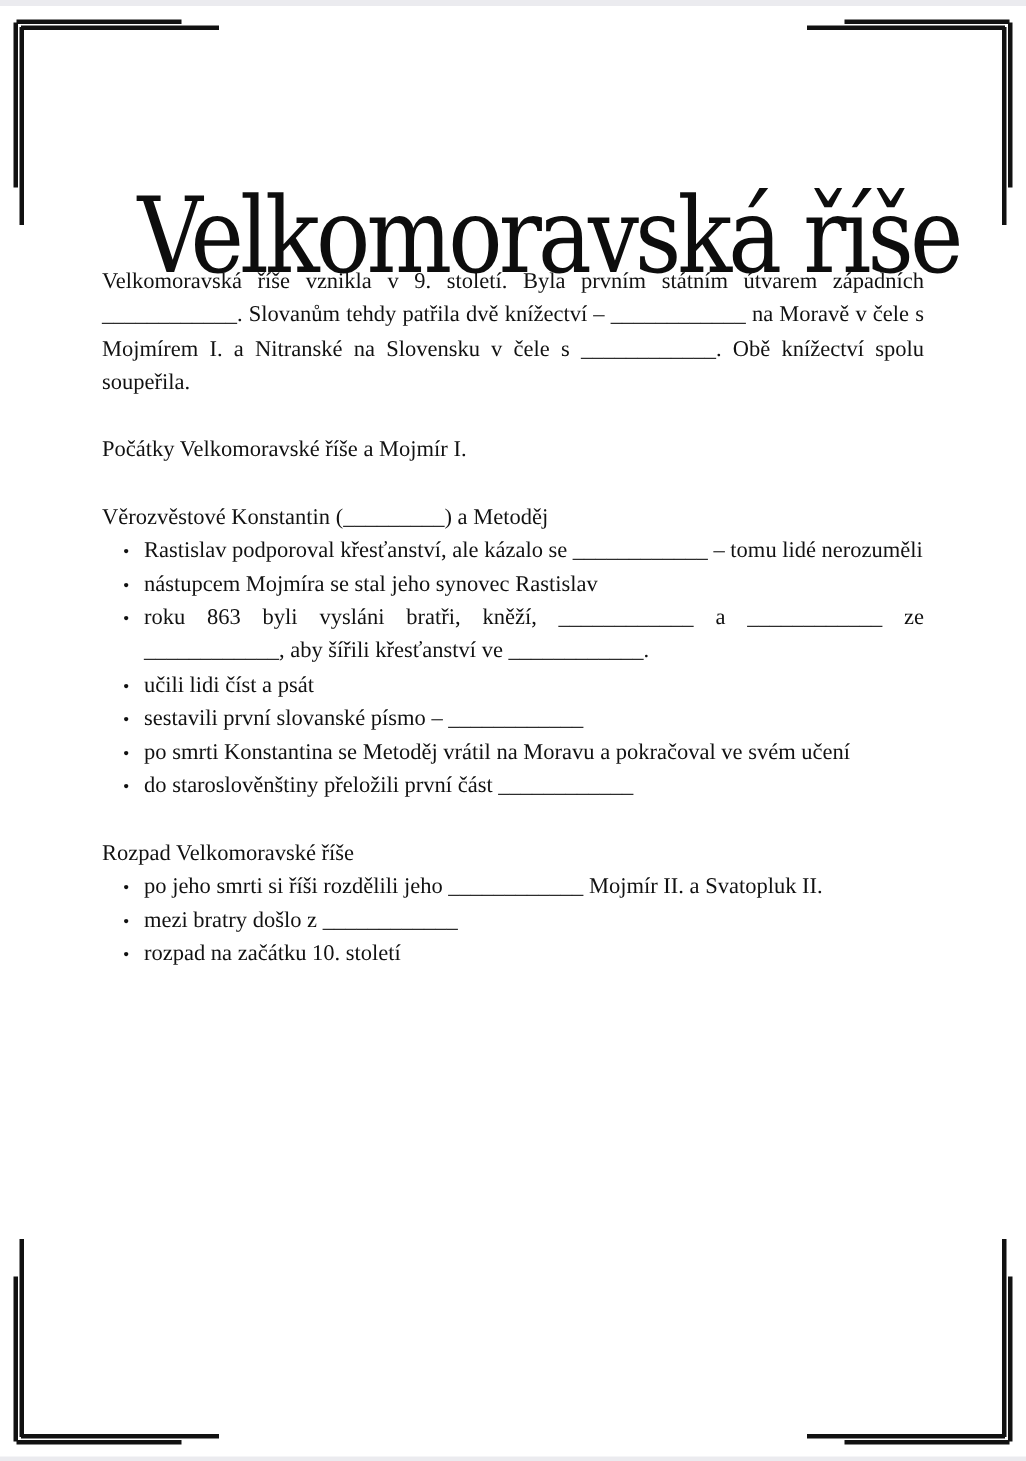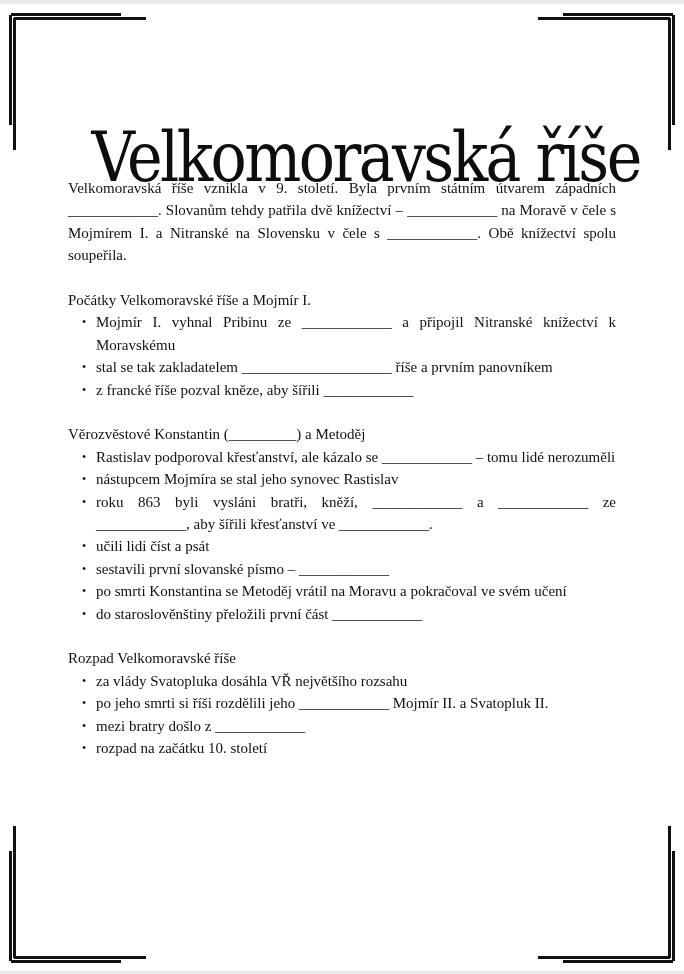--- a/index.html
+++ b/index.html
@@ -69,37 +69,31 @@
   <div class="ln" style="left:672px;top:851px;width:3px;height:110px;"></div>
   <div class="ln" style="left:563px;top:960px;width:110px;height:3px;"></div>
 </div>
 
 <h1 class="title"><span>Velkomoravská říše</span></h1>
 
 <div class="content">
   <p class="para">Velkomoravská říše vznikla v 9. století. Byla prvním státním útvarem západních ____________. Slovanům tehdy patřila dvě knížectví – ____________ na Moravě v čele s Mojmírem I. a Nitranské na Slovensku v čele s ____________. Obě knížectví spolu soupeřila.</p>
 
   <p class="heading">Počátky Velkomoravské říše a Mojmír I.</p>
-  <ul class="bullets">
-    <li>Mojmír I. vyhnal Pribinu ze ____________ a připojil Nitranské knížectví k Moravskému</li>
-    <li>stal se tak zakladatelem ____________________ říše a prvním panovníkem</li>
-    <li>z francké říše pozval kněze, aby šířili ____________</li>
-  </ul>
 
   <p class="heading">Věrozvěstové Konstantin (_________) a Metoděj</p>
   <ul class="bullets">
     <li>Rastislav podporoval křesťanství, ale kázalo se ____________ – tomu lidé nerozuměli</li>
     <li>nástupcem Mojmíra se stal jeho synovec Rastislav</li>
     <li>roku 863 byli vysláni bratři, kněží, ____________ a ____________ ze ____________, aby šířili křesťanství ve ____________.</li>
     <li>učili lidi číst a psát</li>
     <li>sestavili první slovanské písmo – ____________</li>
     <li>po smrti Konstantina se Metoděj vrátil na Moravu a pokračoval ve svém učení</li>
     <li>do staroslověnštiny přeložili první část ____________</li>
   </ul>
 
   <p class="heading">Rozpad Velkomoravské říše</p>
   <ul class="bullets">
-    <li>za vlády Svatopluka dosáhla VŘ největšího rozsahu</li>
     <li>po jeho smrti si říši rozdělili jeho ____________ Mojmír II. a Svatopluk II.</li>
     <li>mezi bratry došlo z ____________</li>
     <li>rozpad na začátku 10. století</li>
   </ul>
 </div>
 
 </body></html>

